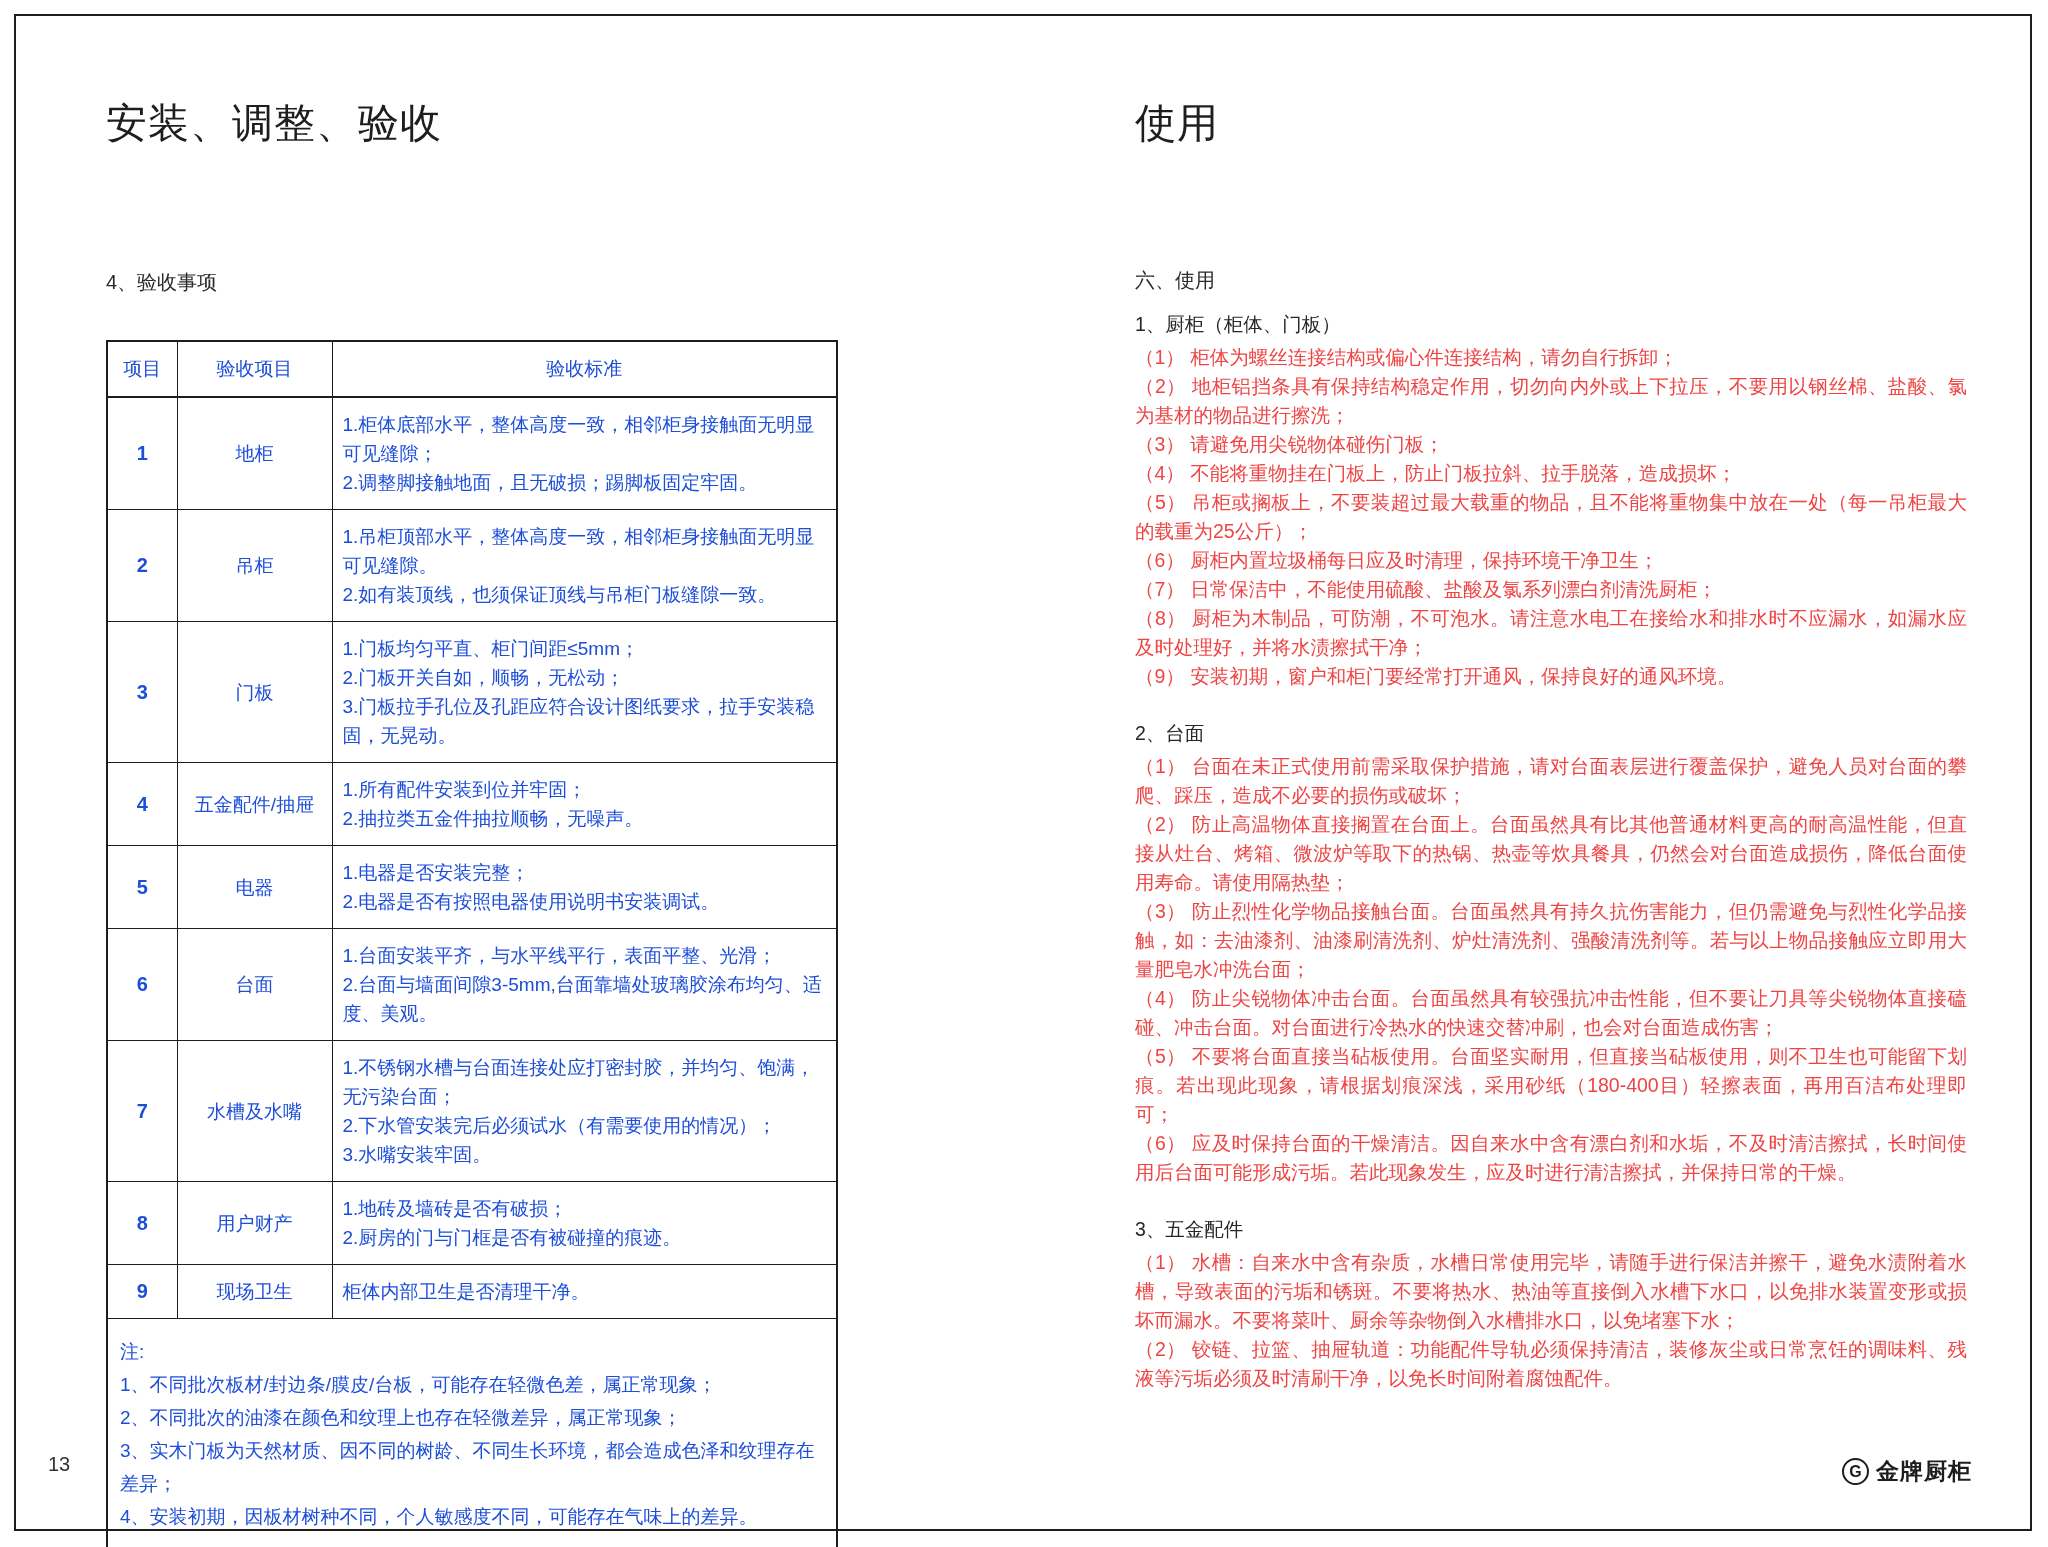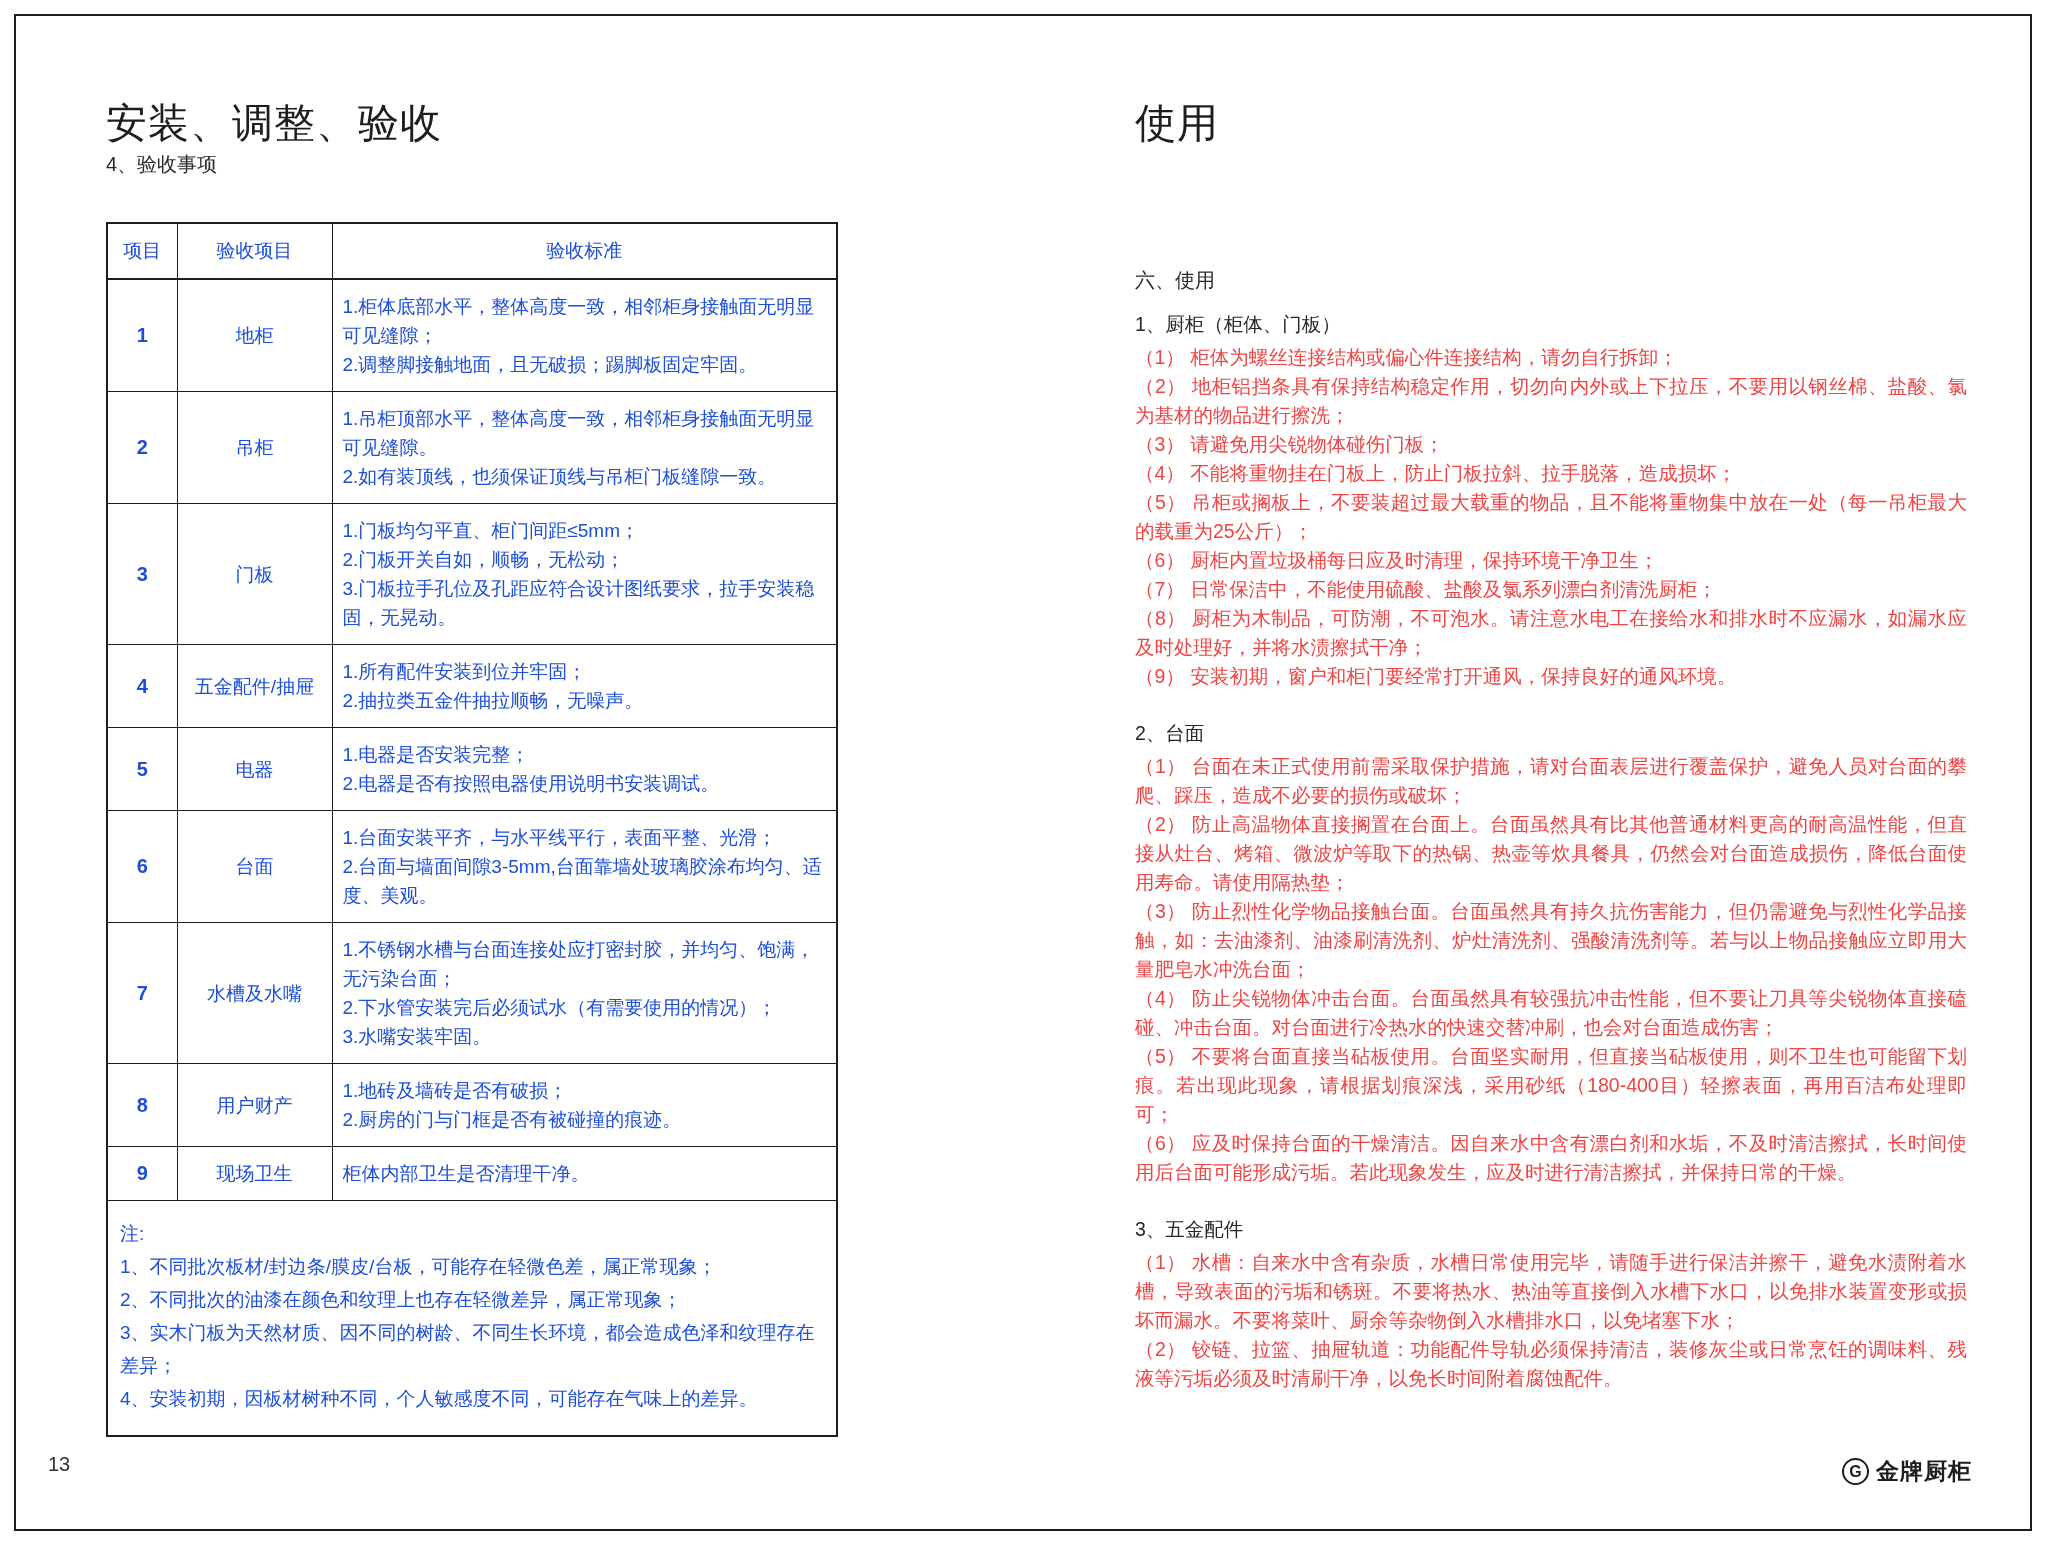--- a/index.html
+++ b/index.html
@@ -10,21 +10,21 @@
     -webkit-font-smoothing:antialiased;
   }
   .page-border {
     position:absolute; left:14px; top:14px; width:2018px; height:1517px;
     border:2px solid #1d1d1d; pointer-events:none;
   }
 
   
   .left-page { position:absolute; left:106px; top:96px; width:842px; }
   .page-title { font-size:41px; font-weight:500; color:#1e1e1e; letter-spacing:1px; }
-  .section-label { font-size:20px; color:#2a2a2a; }
+  .section-label { margin-top:118px; font-size:20px; color:#2a2a2a; }
 
   table.acceptance {
     border-collapse:collapse; margin-top:44px; width:732px;
     font-size:19px; color:#1d4ed8; border:2px solid #1d1d1d;
   }
   table.acceptance th, table.acceptance td { border:1px solid #1d1d1d; }
   table.acceptance thead th {
     font-weight:400; text-align:center; padding:14px 6px;
     border-bottom:2px solid #1d1d1d; font-size:19px;
   }

